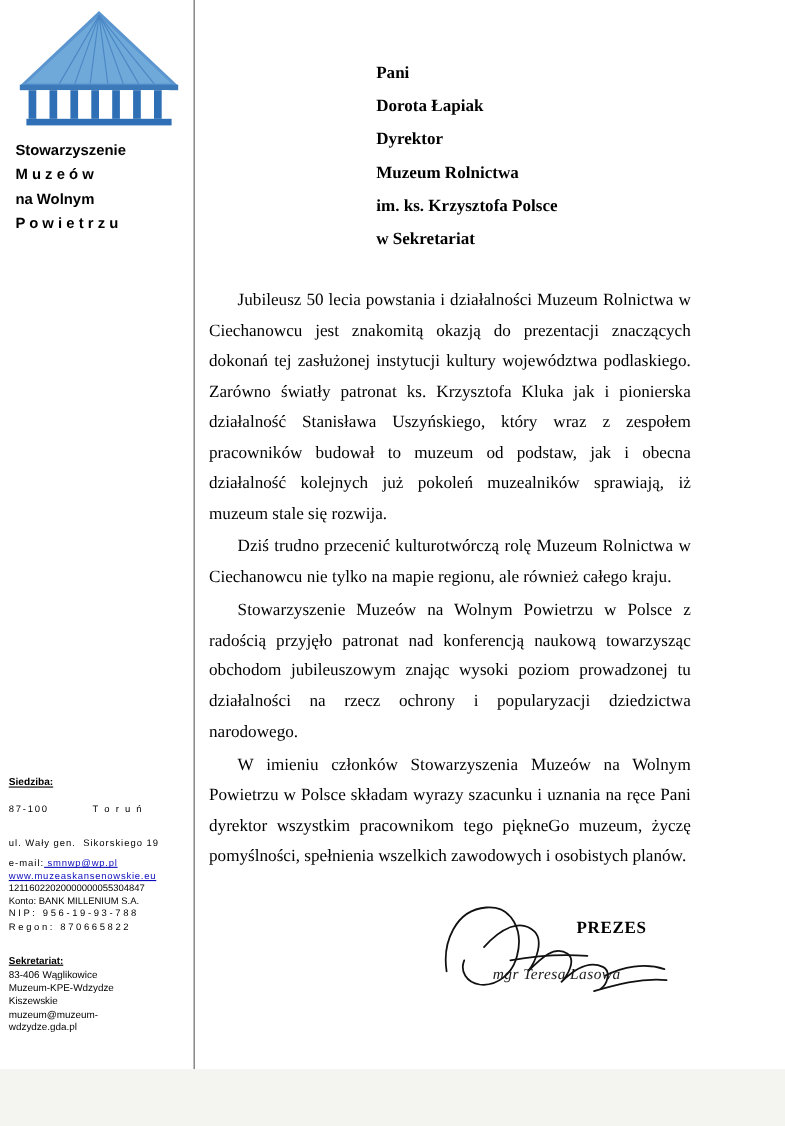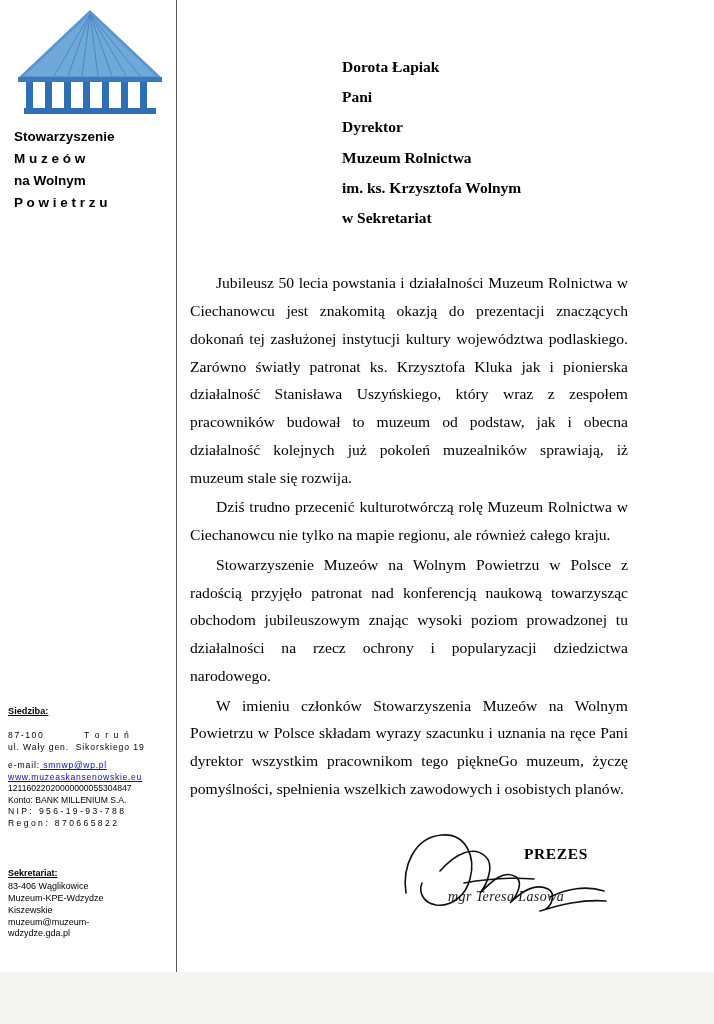--- a/index.html
+++ b/index.html
@@ -76,21 +76,21 @@
     font-size: 8.6px;
     line-height: 1.34;
     color: #000;
   }
   .addr-block .hdr {
     font-weight: bold;
     font-size: 9.2px;
     text-decoration: underline;
     margin-bottom: 13px;
   }
-  .addr-block .sp { letter-spacing: 0.9px; }
+  .addr-block .sp { letter-spacing: 0.9px; margin-top: 19px; }
   .addr-block .wide { letter-spacing: 1.6px; }
   .addr-block a, .addr-block .link {
     color: #0b0bbd;
     text-decoration: underline;
     letter-spacing: 0.7px;
     word-break: break-all;
   }
   .addr-block .row { white-space: pre; }
   .addr-block .gap { height: 7px; }
 
@@ -126,21 +126,21 @@
   .recipient {
     margin-top: 52px;
     margin-left: 152px;
     font-size: 15.5px;
     font-weight: bold;
     line-height: 1.95;
   }
   .recipient div { white-space: pre; }
 
   .letter-body {
-    margin-top: 36px;
+    margin-top: 26px;
     margin-left: 0px;
     width: 438px;
     font-size: 15.6px;
     line-height: 1.78;
     text-align: justify;
   }
   .letter-body p {
     margin: 0 0 0 0;
     text-indent: 26px;
   }
@@ -246,25 +246,25 @@
     <div>Muzeum-KPE-Wdzydze</div>
     <div>Kiszewskie</div>
     <div>muzeum@muzeum-</div>
     <div>wdzydze.gda.pl</div>
   </div>
 
   <div class="body-col">
 
 
     <div class="recipient">
+      <div>Pani</div>
       <div>Dorota Łapiak</div>
-      <div>Pani</div>
       <div>Dyrektor</div>
       <div>Muzeum Rolnictwa</div>
-      <div>im. ks. Krzysztofa Wolnym</div>
+      <div>im. ks. Krzysztofa Polsce</div>
       <div>w Sekretariat</div>
     </div>
 
     <div class="letter-body">
       <p>Jubileusz 50 lecia powstania i działalności Muzeum Rolnictwa w Ciechanowcu jest znakomitą okazją do prezentacji znaczących dokonań tej zasłużonej instytucji kultury województwa podlaskiego. Zarówno światły patronat ks. Krzysztofa Kluka jak i pionierska działalność Stanisława Uszyńskiego, który wraz z zespołem pracowników budował to muzeum od podstaw, jak i obecna działalność kolejnych już pokoleń muzealników sprawiają, iż muzeum stale się rozwija.</p>
       <p>Dziś trudno przecenić kulturotwórczą rolę Muzeum Rolnictwa w Ciechanowcu nie tylko na mapie regionu, ale również całego kraju.</p>
       <p>Stowarzyszenie Muzeów na Wolnym Powietrzu w Polsce z radością przyjęło patronat nad konferencją naukową towarzysząc obchodom jubileuszowym znając wysoki poziom prowadzonej tu działalności na rzecz ochrony i popularyzacji dziedzictwa narodowego.</p>
       <p>W imieniu członków Stowarzyszenia Muzeów na Wolnym Powietrzu w Polsce składam wyrazy szacunku i uznania na ręce Pani dyrektor wszystkim pracownikom tego piękneGo muzeum, życzę pomyślności, spełnienia wszelkich zawodowych i osobistych planów.</p>
     </div>
 

